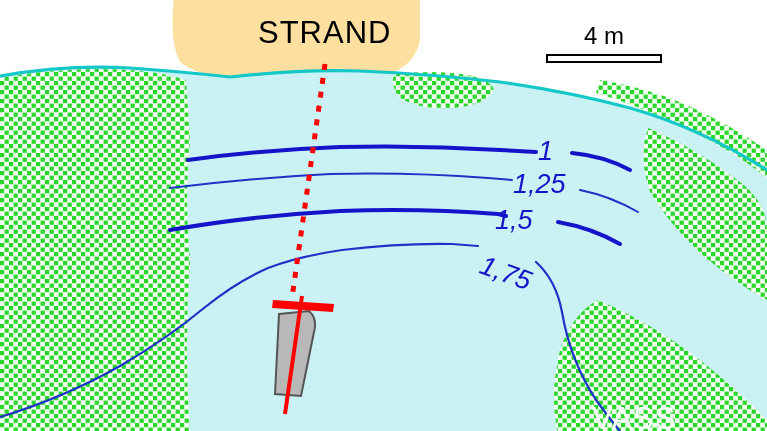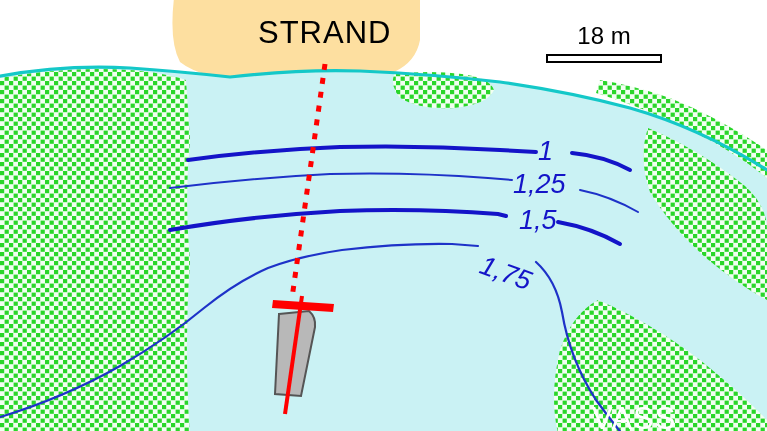--- a/index.html
+++ b/index.html
@@ -56,21 +56,21 @@
   .contour-label {
     position: absolute;
     font-family: "Liberation Sans", sans-serif;
     font-style: italic;
     font-size: 27px;
     color: #1414c8;
     white-space: nowrap;
   }
   #contour-label-1   { left: 538px; top: 136px; }
   #contour-label-125 { left: 513px; top: 169px; }
-  #contour-label-15  { left: 519px; top: 205px; text-align: center; }
+  #contour-label-15  { left: 495px; top: 205px; text-align: center; }
   #contour-label-175 {
     left: 481px; top: 249px;
     transform: rotate(20deg);
     transform-origin: 0 50%;
   }
   .watermark {
     position: absolute;
     left: 592px;
     top: 401px;
     font-family: "Liberation Sans", sans-serif;
@@ -165,21 +165,21 @@
 
         <path d="M 273 300 L 334 304 L 333 312 L 272 308 Z" fill="#ff0000"></path>
       </g>
 
     </g>
   </svg>
 
   <div class="label-strand">STRAND</div>
 
   <div class="scale-wrap">
-    <div class="scale-label">18 m</div>
+    <div class="scale-label">4 m</div>
     <div class="scale-bar"></div>
   </div>
 
   <div class="contour-label" id="contour-label-1">1</div>
   <div class="contour-label" id="contour-label-125">1,25</div>
   <div class="contour-label" id="contour-label-15">1,5</div>
   <div class="contour-label" id="contour-label-175">1,75</div>
 
   <div class="watermark">VASS</div>
 

